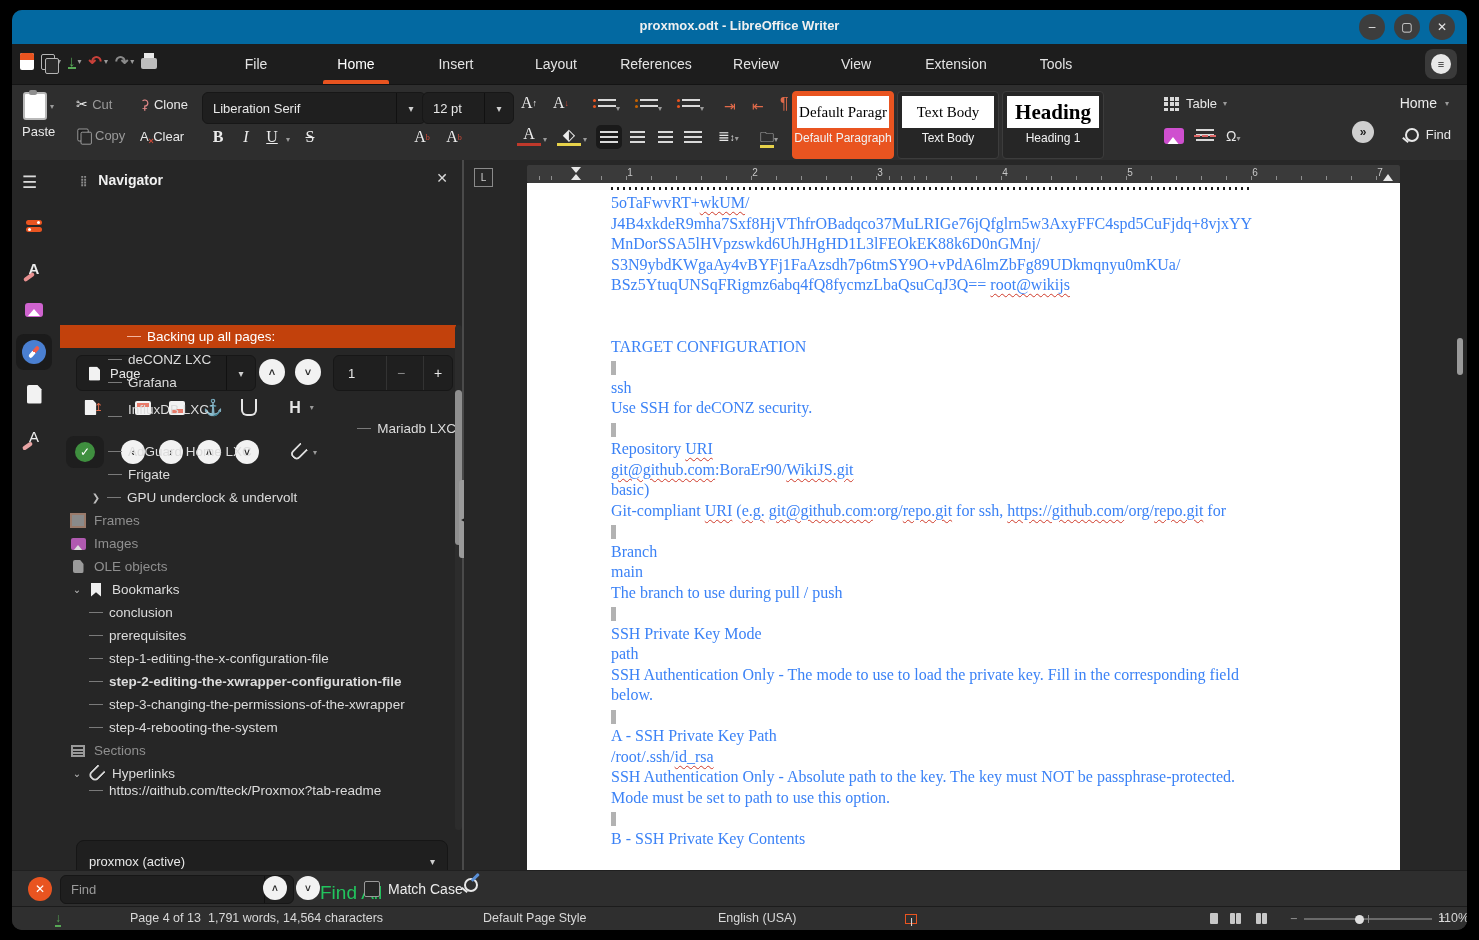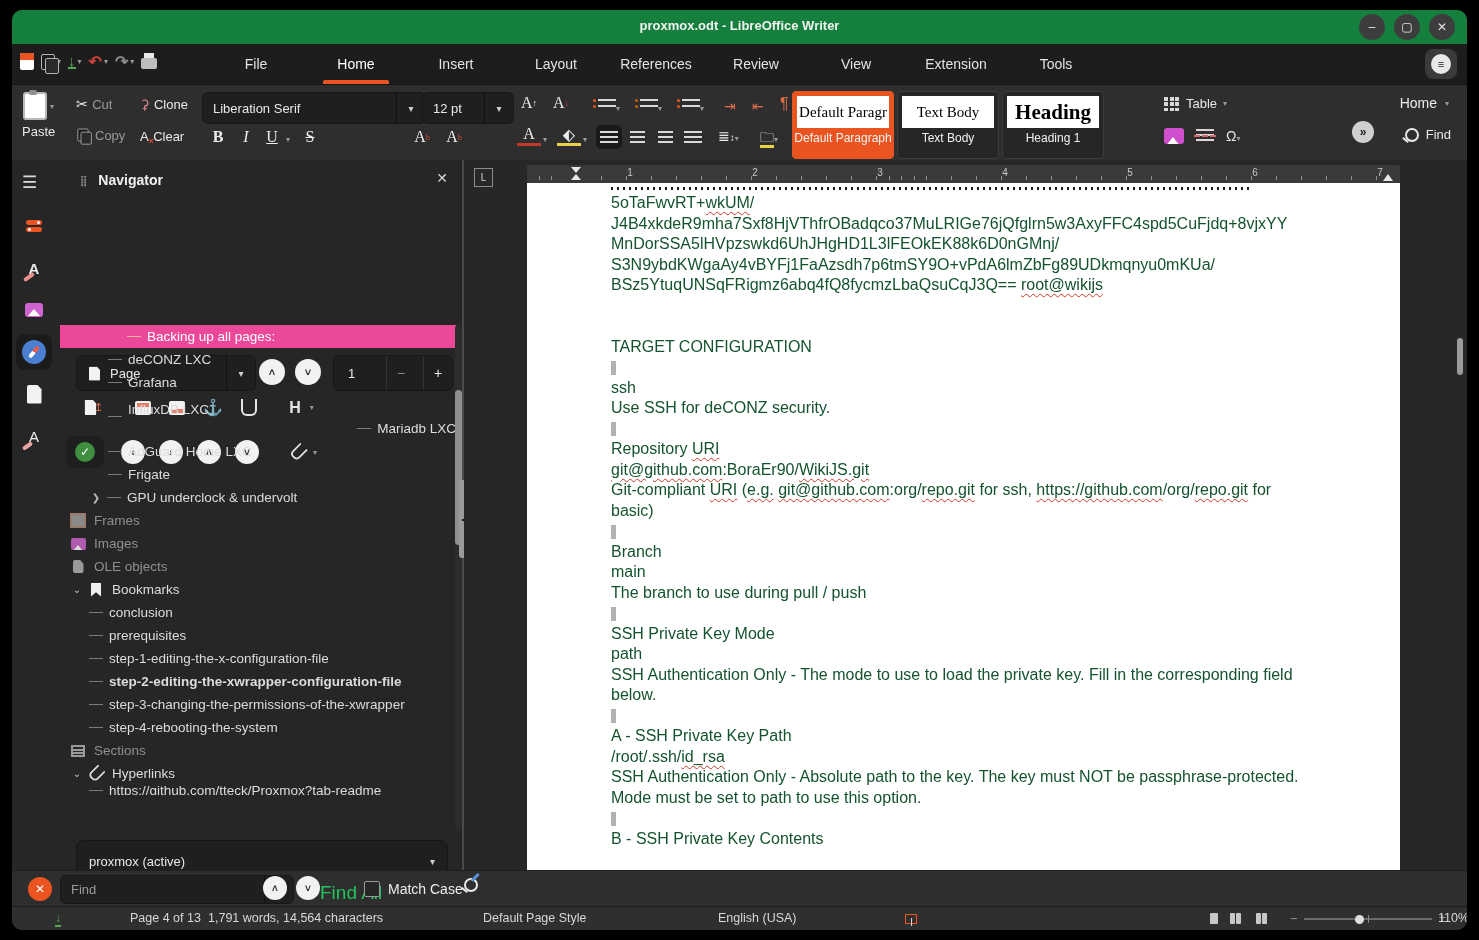--- a/index.html
+++ b/index.html
@@ -1,20 +1,20 @@
 <!DOCTYPE html>
 <html><head>
 <meta charset="utf-8">
 <style>
   html,body{margin:0;padding:0;background:#000;}
   .screen{position:relative;width:1479px;height:940px;background:#000;font-family:"Liberation Sans",sans-serif;overflow:hidden;}
   .win{position:absolute;left:12px;top:10px;width:1455px;height:920px;background:#2e2e2e;border-radius:10px;overflow:hidden;}
 
   
-  .titlebar{position:absolute;left:0;top:0;width:100%;height:34px;background:#15803d;}
+  .titlebar{position:absolute;left:0;top:0;width:100%;height:34px;background:#0369a1;}
   .title{position:absolute;left:0;right:0;top:8px;text-align:center;color:#f0f0f0;font-size:13px;font-weight:bold;}
   .winbtns{position:absolute;right:12px;top:4px;display:flex;gap:9px;}
   .wbtn{width:26px;height:26px;border-radius:50%;background:#3d3d3d;color:#e6e6e6;font-size:12px;display:flex;align-items:center;justify-content:center;}
 
   
   .menurow{position:absolute;left:0;top:34px;width:100%;height:40px;background:#1d1d1d;border-bottom:1px solid #141414;}
   .qicons{position:absolute;left:8px;top:8px;display:flex;align-items:center;gap:7px;}
   .qi{display:flex;align-items:center;gap:2px;color:#c9c9c9;}
   .dd{font-size:8px;color:#9a9a9a;}
   .i-newdoc{width:14px;height:17px;background:#fff;border-radius:2px;position:relative;}
@@ -102,21 +102,21 @@
   .hf{width:16px;height:14px;background:#f2f2f2;border-radius:2px;position:relative;}
   .hf::before{content:"";position:absolute;left:2px;right:2px;height:4px;background:#e87b6a;}
   .hf.head::before{top:2px;} .hf.foot::before{bottom:2px;}
   .remico{width:12px;height:15px;border:2px solid #e5e5e5;border-radius:0 0 6px 6px;border-top:0;}
   .chkbox{width:38px;height:32px;border-radius:8px;background:#1e1e1e;display:flex;align-items:center;justify-content:center;}
   .chk{width:20px;height:20px;border-radius:50%;background:#3f8f3f;color:#fff;font-size:12px;display:flex;align-items:center;justify-content:center;}
   .clipico{width:7px;height:14px;border:2px solid #e0e0e0;border-top:0;border-radius:0 0 5px 5px;transform:rotate(45deg);}
 
   .tree{position:absolute;left:4px;top:165px;width:396px;height:505px;overflow:hidden;}
   .trow{height:23px;display:flex;align-items:center;font-size:13.5px;color:#dcdcdc;white-space:nowrap;position:relative;}
-  .trow.selected{background:#ec4899;color:#fff;}
+  .trow.selected{background:#c2410c;color:#fff;}
   .trow.muted{color:#8f8f8f;}
   .trow .tick{display:inline-block;width:14px;height:1px;background:#7a7a7a;margin-right:6px;flex:none;}
   .trow.selected .tick{background:#f3b49e;}
   .texp{width:14px;flex:none;color:#bdbdbd;font-size:10px;margin-right:4px;text-align:center;}
   .ticon{width:16px;height:16px;flex:none;margin-right:8px;display:inline-flex;align-items:center;justify-content:center;}
   .ico-tables{width:14px;height:12px;background:#9a9a9a;-webkit-mask:none;position:relative;}
   .ico-tables::before{content:"";position:absolute;inset:0;background:repeating-linear-gradient(90deg,#0000 0 3.5px,#262626 3.5px 5px),repeating-linear-gradient(#0000 0 3.5px,#262626 3.5px 5px);}
   .ico-frames{width:12px;height:11px;border:2px solid #9a7a6a;background:#8a8a8a;}
   .ico-images{width:15px;height:12px;background:#b05ab0;border-radius:2px;position:relative;overflow:hidden;}
   .ico-images::before{content:"";position:absolute;left:2px;bottom:-1px;border-left:5px solid #0000;border-right:5px solid #0000;border-bottom:6px solid #ddd;}
@@ -136,21 +136,21 @@
   
   .docarea{position:absolute;left:452px;top:0;right:0;height:100%;background:#272727;}
   .cornerbox{position:absolute;left:10px;top:8px;width:17px;height:17px;border:1px solid #8a8a8a;color:#cfcfcf;font-size:10px;display:flex;align-items:center;justify-content:center;}
   .ruler{position:absolute;left:63px;top:5px;width:873px;height:18px;background:#3a3a3a;border-radius:2px;}
   .ruler .ticksA{position:absolute;left:0;right:0;bottom:3px;height:4px;background:repeating-linear-gradient(90deg,#0000 0 11.7px,#8f8f8f 11.7px 12.5px);}
   .rnum{position:absolute;top:2px;font-size:10px;color:#c8c8c8;transform:translateX(-50%);}
   .ind-left{position:absolute;left:44px;top:2px;width:0;height:0;border-left:5px solid #0000;border-right:5px solid #0000;border-top:6px solid #e8e8e8;}
   .ind-left::after{content:"";position:absolute;left:-5px;top:1px;border-left:5px solid #0000;border-right:5px solid #0000;border-bottom:6px solid #e8e8e8;}
   .ind-right{position:absolute;left:856px;bottom:2px;width:0;height:0;border-left:5px solid #0000;border-right:5px solid #0000;border-bottom:7px solid #e8e8e8;}
   .page{position:absolute;left:63px;top:23px;width:873px;height:687px;background:#fff;overflow:hidden;}
-  .ptext{position:absolute;left:84px;top:2px;right:60px;font-family:Liberation Sans, sans-serif;font-size:16px;line-height:20.5px;color:#14532d;white-space:nowrap;}
+  .ptext{position:absolute;left:84px;top:2px;right:60px;font-family:Liberation Serif, serif;font-size:16px;line-height:20.5px;color:#3b82f6;white-space:nowrap;}
   .dline{height:20.5px;}
   .dline.clipped{height:7px;overflow:hidden;background:repeating-linear-gradient(90deg,#1a1a1a 0 2px,#0000 2px 6px);width:88%;margin-top:2px;height:3px;margin-bottom:3px;}
   .fmark{display:inline-block;width:5px;height:14px;background:#b2b2b2;vertical-align:middle;}
   .sq{text-decoration:underline;text-decoration-style:wavy;text-decoration-color:#cf3a2a;text-decoration-thickness:1px;text-underline-offset:3px;}
   .vscroll{position:absolute;right:2px;top:0px;width:10px;height:100%;}
   .vthumb{position:absolute;left:2px;top:178px;width:6px;height:37px;background:#9a9a9a;border-radius:3px;}
 
   
   .findbar{position:absolute;left:0;top:860px;width:100%;height:36px;background:#2e2e2e;border-top:1px solid #202020;}
   .findclose{position:absolute;left:16px;top:6px;width:24px;height:24px;border-radius:50%;background:#e95420;color:#fff;font-size:12px;display:flex;align-items:center;justify-content:center;}
@@ -571,22 +571,22 @@
               <div class="dline text"><span>BSz5YtuqUNSqFRigmz6abq4fQ8fycmzLbaQsuCqJ3Q== </span><span class="sq">root@wikijs</span></div>
               <div class="dline blank"></div>
               <div class="dline blank"></div>
               <div class="dline text"><span>TARGET CONFIGURATION</span></div>
               <div class="dline mark"><span class="fmark"></span></div>
               <div class="dline text"><span>ssh</span></div>
               <div class="dline text"><span>Use SSH for deCONZ security.</span></div>
               <div class="dline mark"><span class="fmark"></span></div>
               <div class="dline text"><span>Repository </span><span class="sq">URI</span></div>
               <div class="dline text"><span class="sq">git@github.com</span><span>:BoraEr90/</span><span class="sq">WikiJS.git</span></div>
+              <div class="dline text"><span>basic)</span></div>
               <div class="dline text"><span>Git-compliant </span><span class="sq">URI</span><span> (</span><span class="sq">e.g.</span><span> </span><span class="sq">git@github.com</span><span>:org/</span><span class="sq">repo.git</span><span> for ssh, </span><span class="sq">https://github.com</span><span>/org/</span><span class="sq">repo.git</span><span> for</span></div>
-              <div class="dline text"><span>basic)</span></div>
               <div class="dline mark"><span class="fmark"></span></div>
               <div class="dline text"><span>Branch</span></div>
               <div class="dline text"><span>main</span></div>
               <div class="dline text"><span>The branch to use during pull / push</span></div>
               <div class="dline mark"><span class="fmark"></span></div>
               <div class="dline text"><span>SSH Private Key Mode</span></div>
               <div class="dline text"><span>path</span></div>
               <div class="dline text"><span>SSH Authentication Only - The mode to use to load the private key. Fill in the corresponding field</span></div>
               <div class="dline text"><span>below.</span></div>
               <div class="dline mark"><span class="fmark"></span></div>

